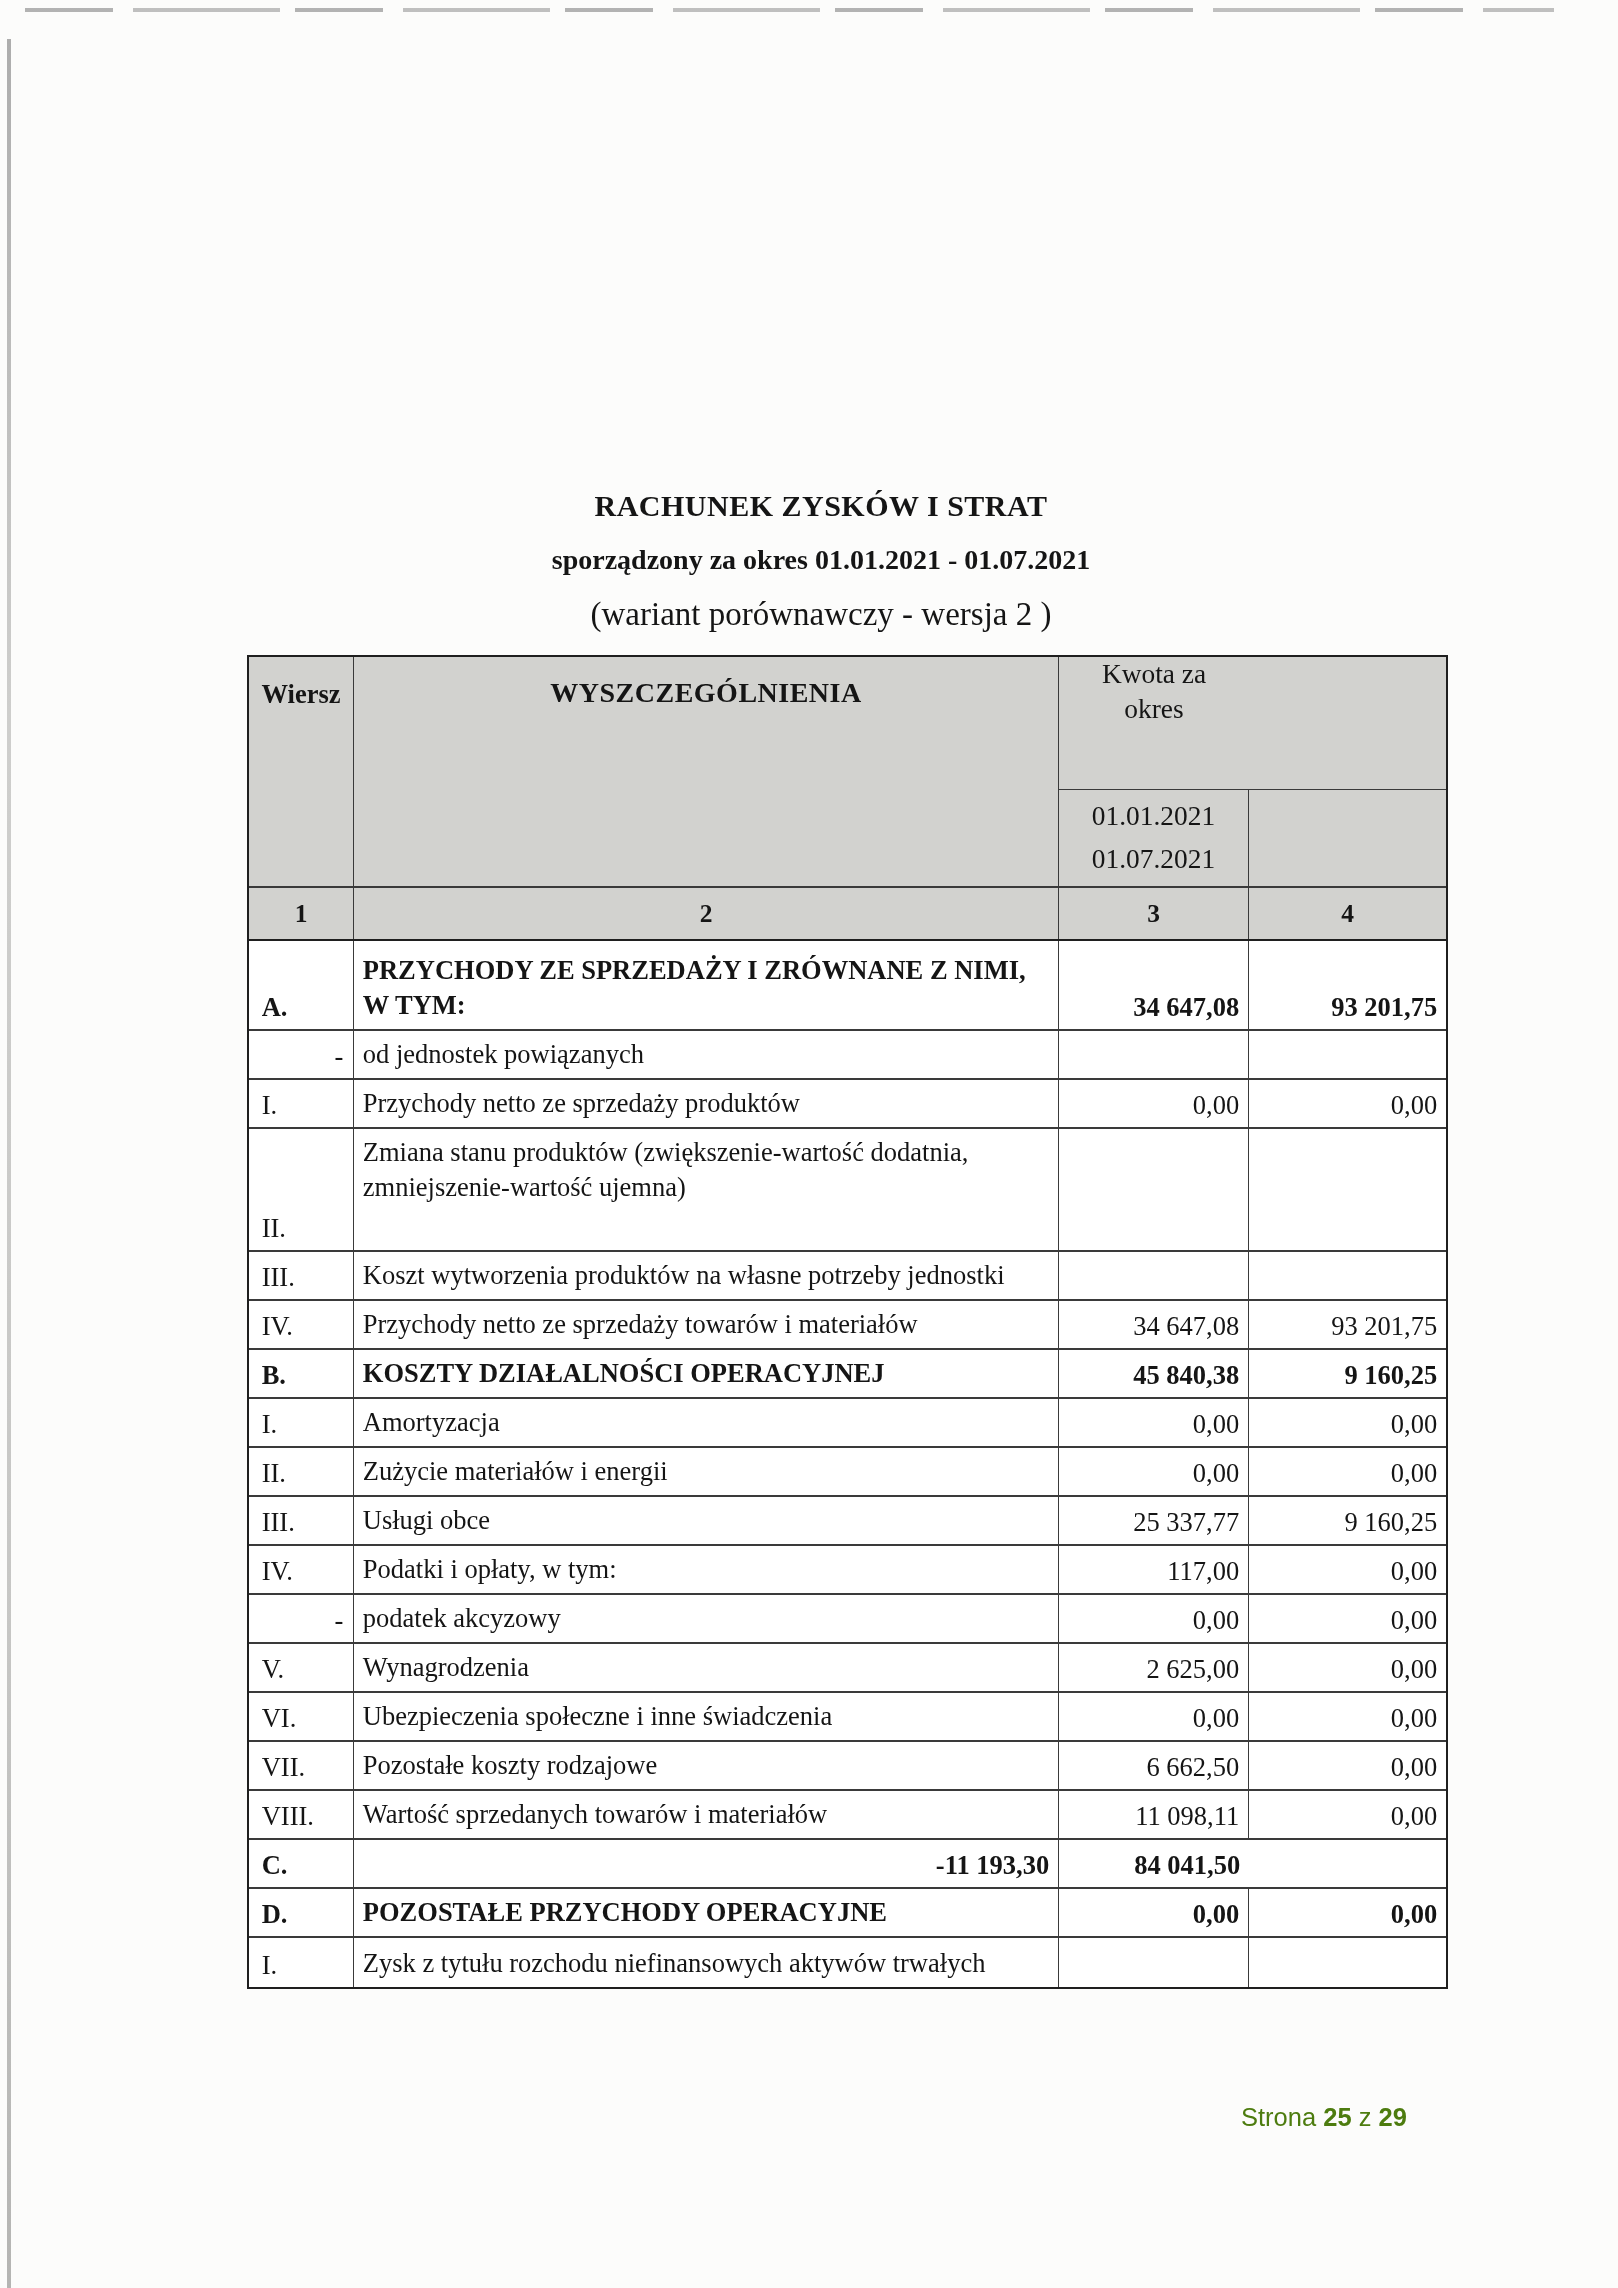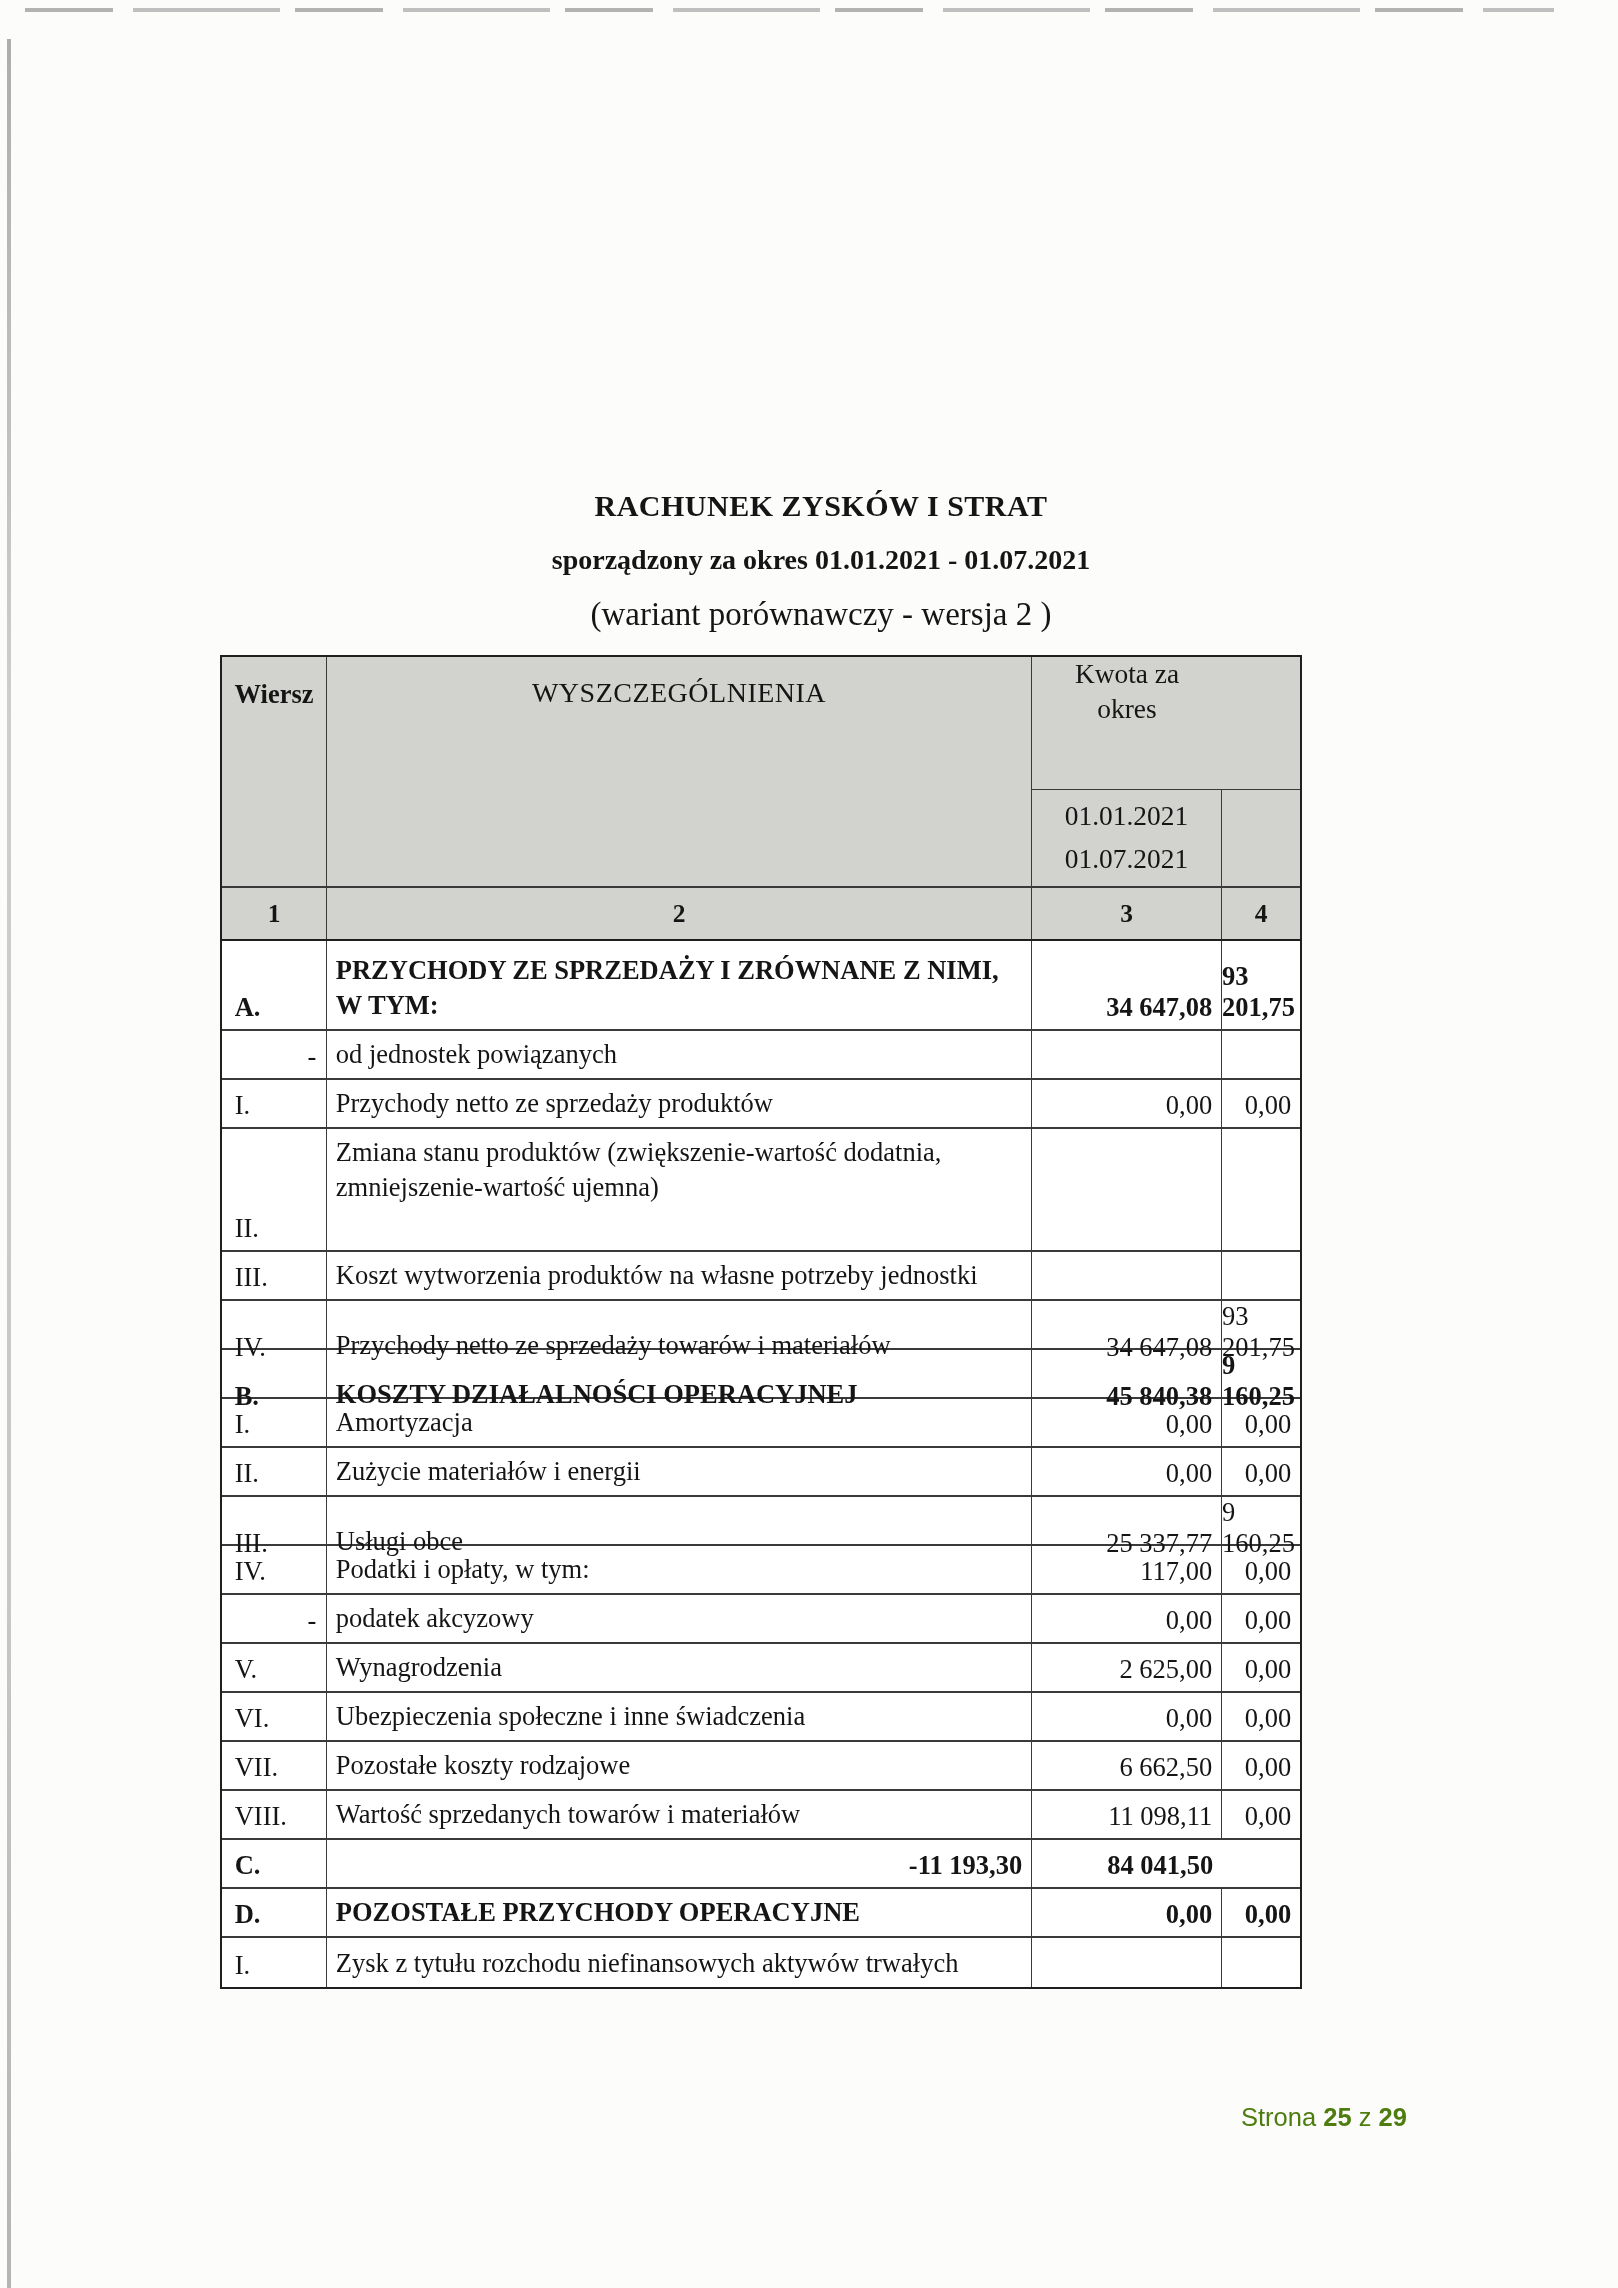--- a/index.html
+++ b/index.html
@@ -37,39 +37,39 @@
   
   .titleblock{
     position:absolute;left:0;right:0;top:479px;
     text-align:center;line-height:54px;padding-left:24px;
   }
   .titleblock .t1{font-size:30px;font-weight:bold;letter-spacing:0.5px;}
   .titleblock .t2{font-size:28px;font-weight:bold;}
   .titleblock .t3{font-size:33px;font-weight:normal;}
   
   .rtable{
-    position:absolute;left:220px;top:655px;width:1082px;
+    position:absolute;left:247px;top:655px;width:1201px;
     border:2.5px solid var(--border-heavy);
     box-sizing:border-box;
     background:#fff;
   }
   .thead{
     display:grid;
     grid-template-columns:105px 705px 190px 1fr;
     grid-template-rows:133px 96px 53px;
     background:var(--hbg);
     border-bottom:2.9px solid var(--border-heavy);
   }
   .hc{box-sizing:border-box;}
   .hc1{grid-row:1/3;grid-column:1;border-right:1.5px solid var(--border);
        display:flex;justify-content:center;padding-top:21.6px;
        font-weight:bold;font-size:26.5px;}
   .hc2{grid-row:1/3;grid-column:2;border-right:1.5px solid var(--border);
        display:flex;justify-content:center;padding-top:19.6px;
-       font-weight:normal;font-size:28px;letter-spacing:0.5px;}
+       font-weight:bold;font-size:28px;letter-spacing:0.5px;}
   .hc34{grid-row:1;grid-column:3/5;border-bottom:1.5px solid var(--border);
        display:flex;align-items:flex-start;}
   .kwota{width:190px;text-align:center;font-size:27.4px;line-height:35px;padding-bottom:7.8px;}
   .hdate{grid-row:2;display:flex;flex-direction:column;justify-content:space-evenly;
        align-items:center;font-size:27.4px;}
   .hd1{grid-column:3;border-right:1.5px solid var(--border);}
   .hd2{grid-column:4;}
   .hnumcell{grid-row:3;border-top:2.5px solid var(--border);
        display:flex;align-items:center;justify-content:center;
        font-size:25.5px;font-weight:bold;box-sizing:border-box;}

